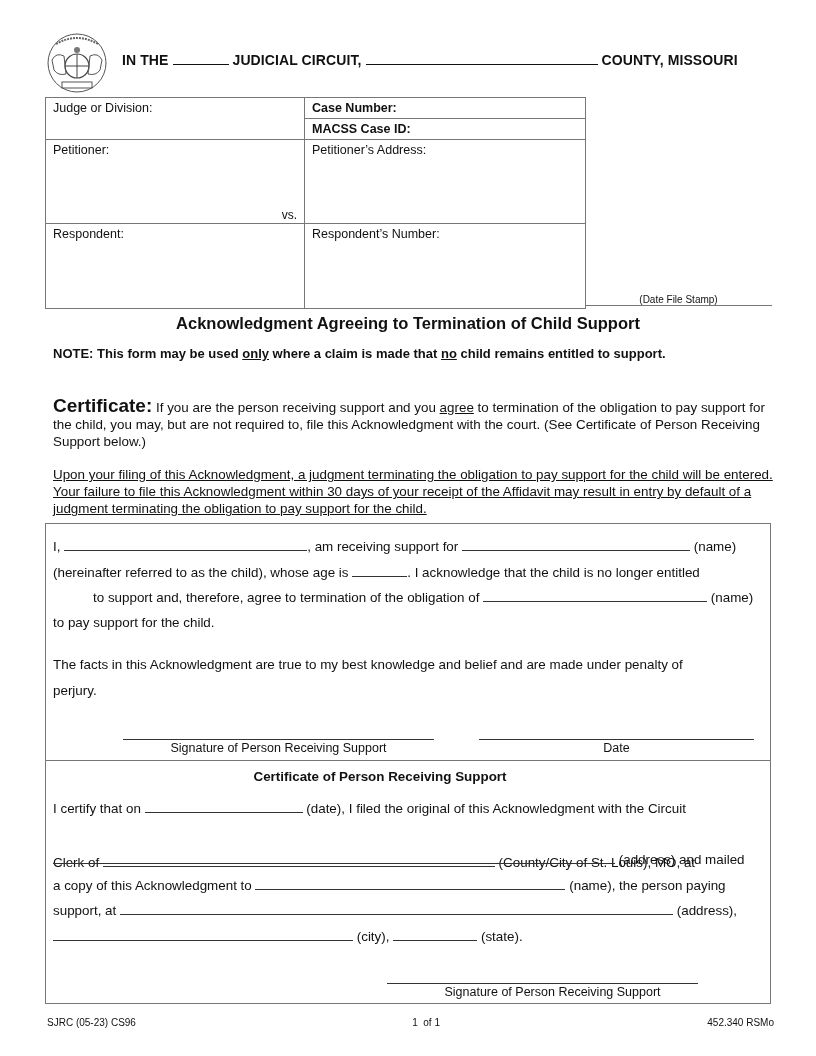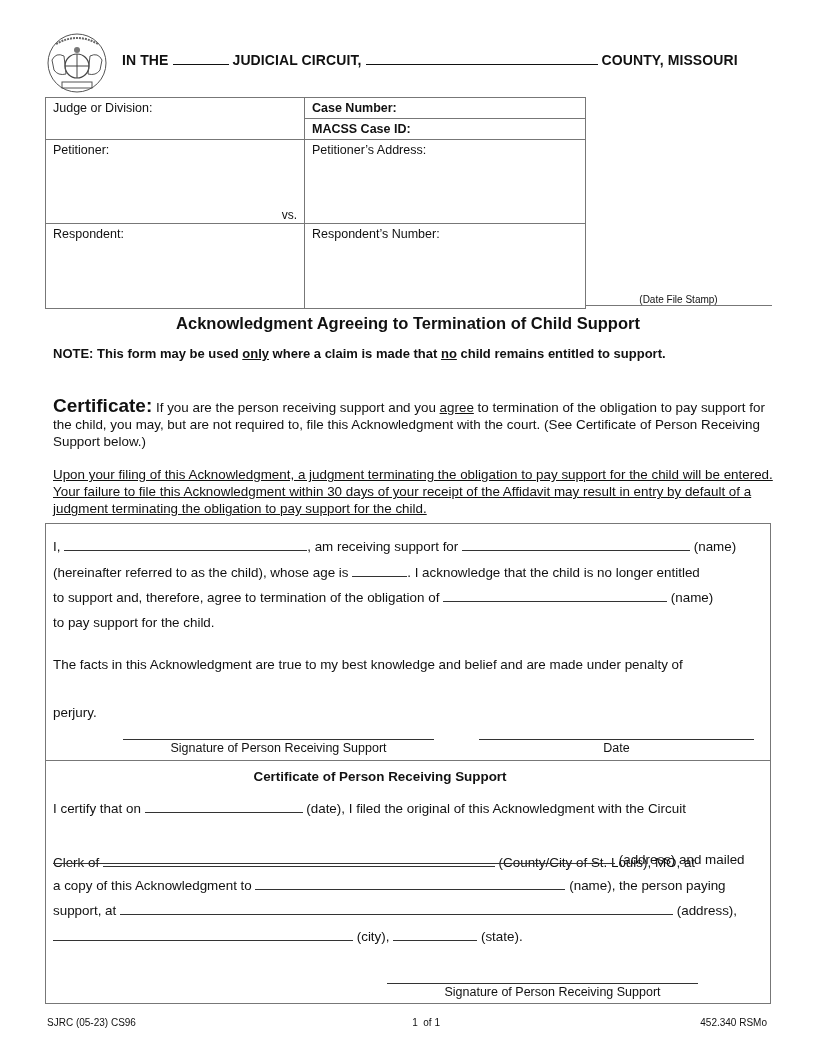--- a/index.html
+++ b/index.html
@@ -107,28 +107,28 @@
 <div class="line" style="top:539px;">
   <span>I,</span>
   <span class="f" style="width:243px;"></span><span>, am receiving support for</span>
   <span class="f" style="width:228px;"></span>
   <span>(name)</span>
 </div>
 <div class="line" style="top:565px;">
   <span>(hereinafter referred to as the child), whose age is</span>
   <span class="f" style="width:55px;"></span><span>. I acknowledge that the child is no longer entitled</span>
 </div>
-<div class="line" style="top:590px;">
+<div class="line" style="top:590px;margin-left:40px;">
   <span>to support and, therefore, agree to termination of the obligation of</span>
   <span class="f" style="width:224px;"></span>
   <span>(name)</span>
 </div>
 <div class="line" style="top:615px;">to pay support for the child.</div>
 <div class="line" style="top:657px;">The facts in this Acknowledgment are true to my best knowledge and belief and are made under penalty of</div>
-<div class="line" style="top:683px;margin-top:22px;">perjury.</div>
+<div class="line" style="top:683px;">perjury.</div>
 
 <div class="abs sigline" style="left:123px; top:739px; width:311px;"></div>
 <div class="abs siglabel" style="left:123px; top:741px; width:311px;">Signature of Person Receiving Support</div>
 <div class="abs sigline" style="left:479px; top:739px; width:275px;"></div>
 <div class="abs siglabel" style="left:479px; top:741px; width:275px;">Date</div>
 
 <div class="abs certtitle">Certificate of Person Receiving Support</div>
 
 <div class="line" style="top:801px;">
   <span>I certify that on</span>
@@ -159,13 +159,13 @@
   <span>(city),</span>
   <span class="f" style="width:84px;"></span>
   <span>(state).</span>
 </div>
 
 <div class="abs sigline" style="left:387px; top:983px; width:311px;"></div>
 <div class="abs siglabel" style="left:387px; top:985px; width:331px;">Signature of Person Receiving Support</div>
 
 <div class="abs foot" style="left:47px;">SJRC (05-23) CS96</div>
 <div class="abs foot" style="left:360px; width:80px; text-align:right; white-space:pre;">1  of 1</div>
-<div class="abs foot" style="right:49px;">452.340 RSMo</div>
+<div class="abs foot" style="right:42px;">452.340 RSMo</div>
 
 </body></html>

